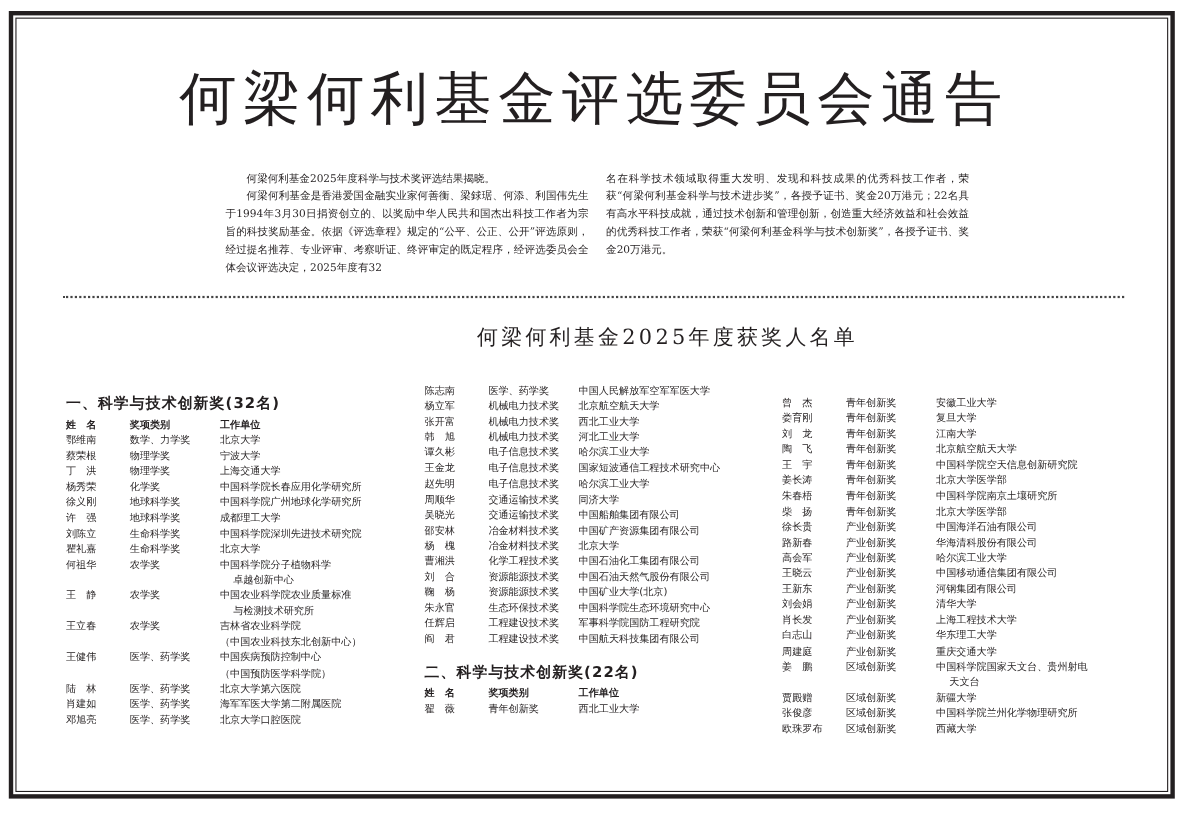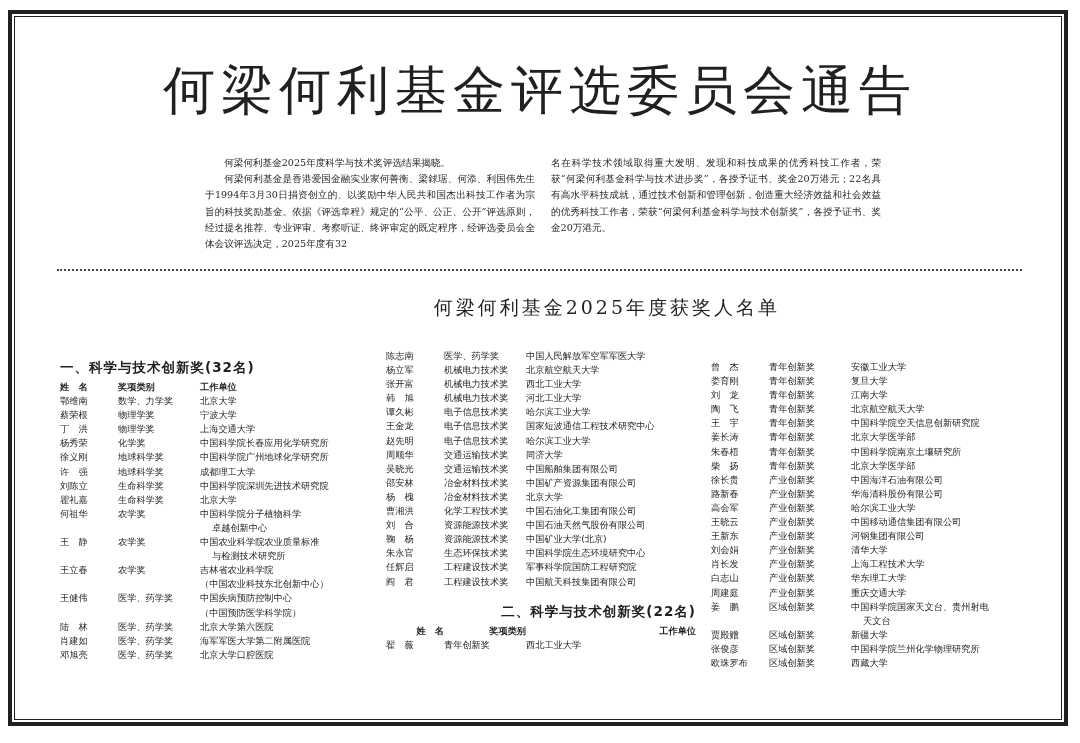--- a/index.html
+++ b/index.html
@@ -19,21 +19,21 @@
   .col2{left:386px;top:349px;width:310px;}
   .col3{left:711px;top:360px;width:310px;}
   .sec-title{font-size:13.5px;font-weight:bold;line-height:24px;letter-spacing:1px;margin-bottom:1px;white-space:nowrap;}
   .row{display:flex;white-space:nowrap;}
   .row .n{width:58px;flex:none;}
   .row .c{width:82px;flex:none;}
   .row .u{flex:1;}
   .hdr{font-weight:bold;}
   .sub{padding-left:140px;white-space:nowrap;}
   .sub span{padding-left:12px;}
-  .col2 .sec{margin-top:10px;text-align:right;}
+  .col2 .sec{margin-top:10px;}
 </style>
 </head>
 <body>
 
 <div class="frame-outer"></div>
 <div class="frame-inner"></div>
 
 <div class="main-title">何梁何利基金评选委员会通告</div>
 
 <div class="intro intro-left">

